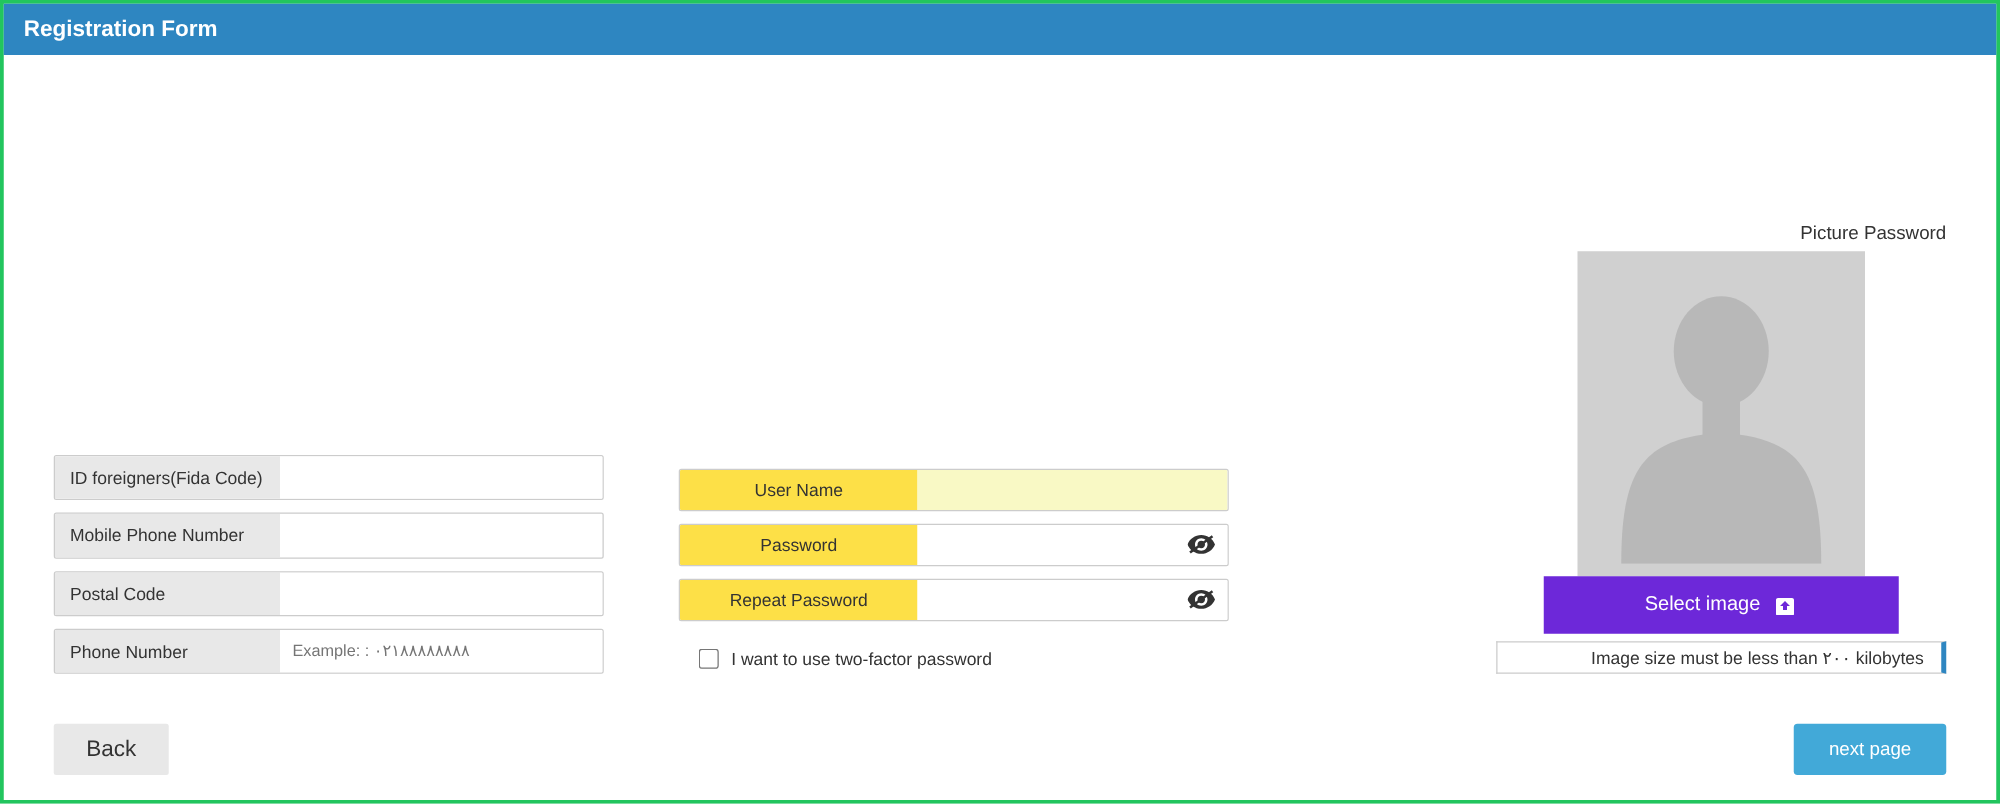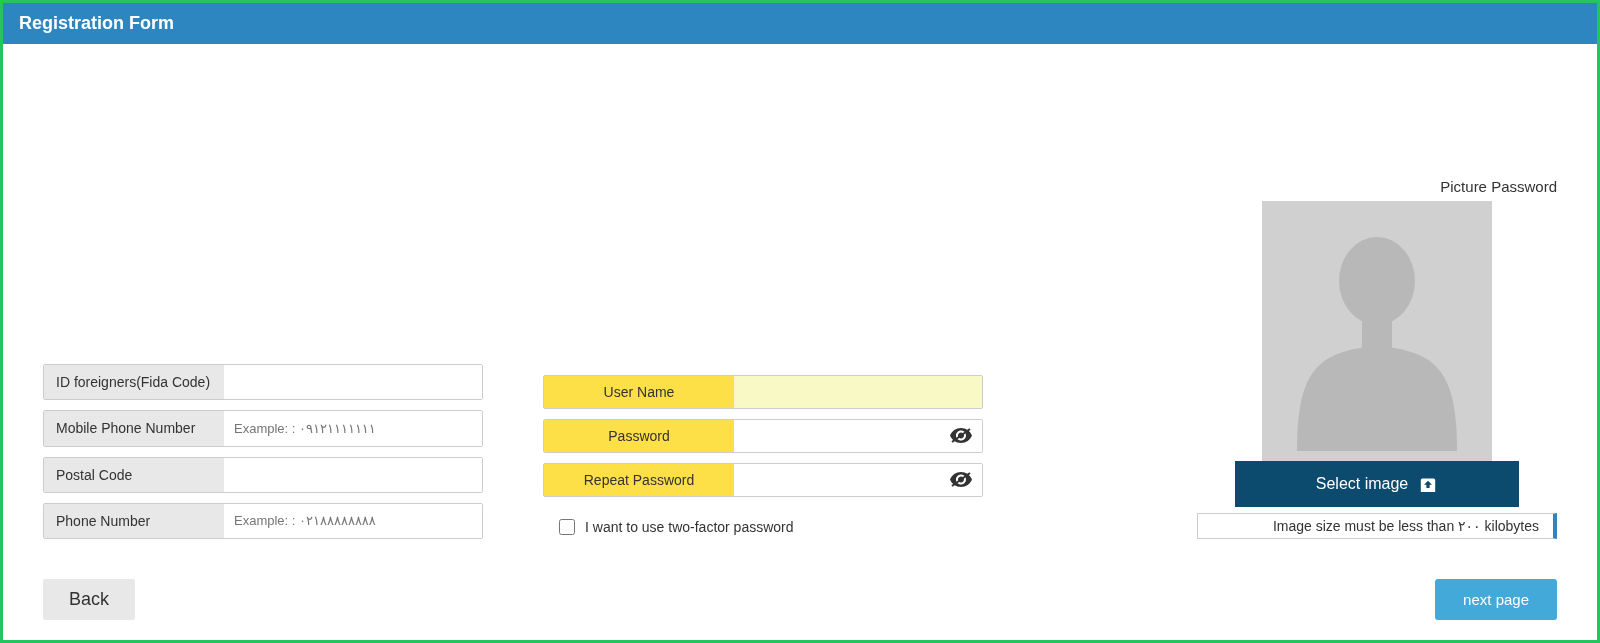--- a/index.html
+++ b/index.html
@@ -134,21 +134,21 @@
       align-items: center;
       justify-content: center;
       overflow: hidden;
     }
     .avatar-svg {
       width: 200px;
       height: 240px;
     }
     .select-image-btn {
       width: 284px;
-      background: #0c4a6e;
+      background: #6d28d9;
       color: #fff;
       border: none;
       padding: 14px 20px;
       font-size: 16px;
       cursor: pointer;
       display: flex;
       align-items: center;
       justify-content: center;
       gap: 10px;
       margin-top: 0;
@@ -214,21 +214,20 @@
 
       <div class="left-col">
 
         <div class="field-row">
           <div class="field-label">ID foreigners(Fida Code)</div>
           <input class="field-input" type="text" placeholder="" value="" style="">
         </div>
 
         <div class="field-row">
           <div class="field-label">Mobile Phone Number</div>
-          <input class="field-input" type="text" placeholder="Example: : ۰۹۱۲۱۱۱۱۱۱۱" style="">
         </div>
 
         <div class="field-row">
           <div class="field-label">Postal Code</div>
           <input class="field-input" type="text" placeholder="" style="">
         </div>
 
         <div class="field-row">
           <div class="field-label">Phone Number</div>
           <input class="field-input" type="text" placeholder="Example: : ۰۲۱۸۸۸۸۸۸۸۸" style="">

